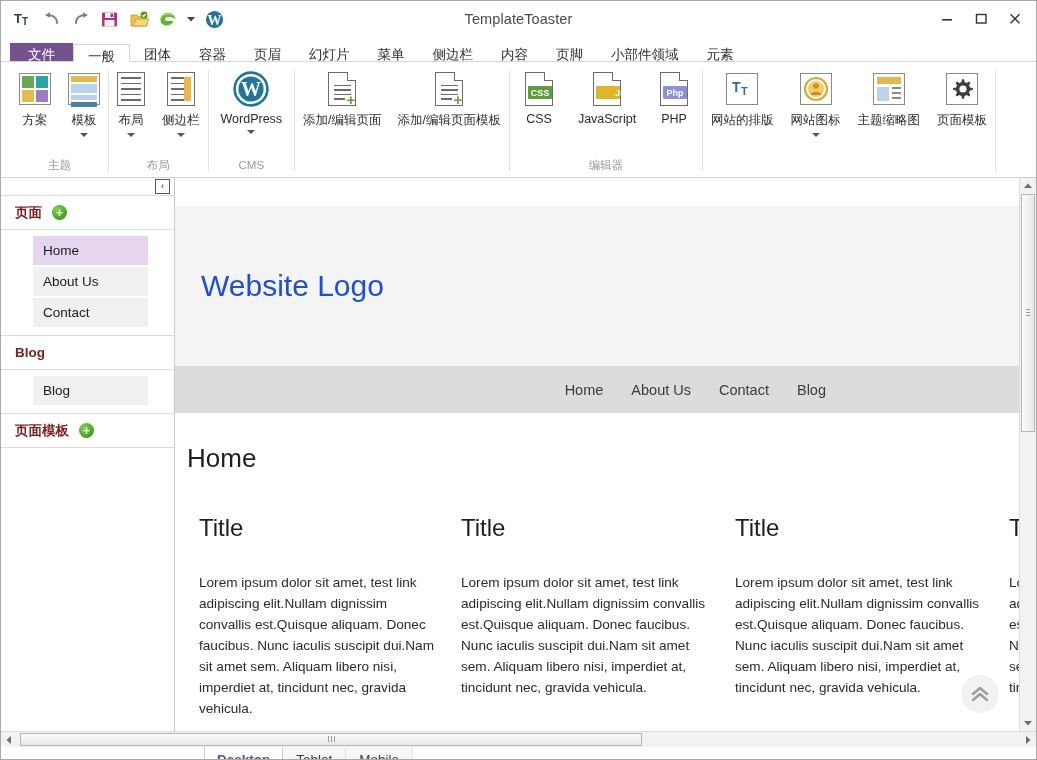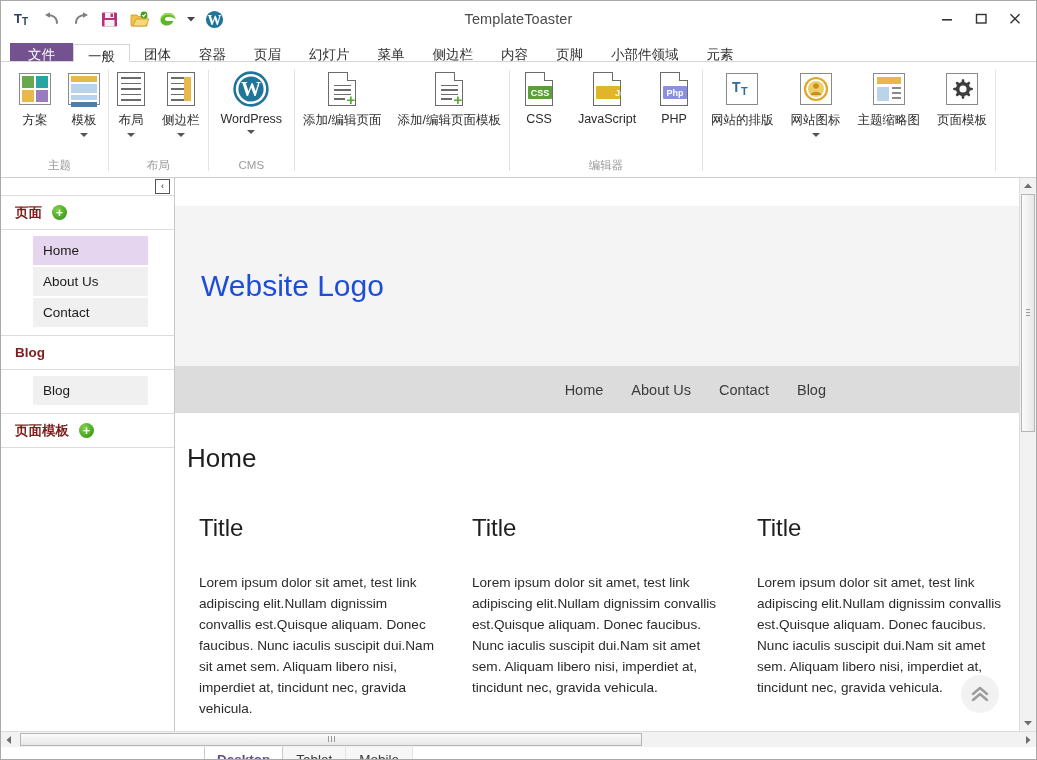--- a/index.html
+++ b/index.html
@@ -334,21 +334,21 @@
   }
   .site-body { background: #fff; padding: 30px 0 0 12px; }
   .page-h1 {
     font-size: 26px;
     color: #1e1e1e;
     font-weight: normal;
     margin: 0 0 40px 0;
   }
   .cols {
     display: flex;
-    gap: 15px;
+    gap: 4px;
   }
   .col { width: 270px; flex: none; padding-right: 22px; }
   .col h2 {
     font-size: 24px;
     font-weight: normal;
     color: #1e1e1e;
     margin: 0 0 30px 0;
   }
   .col p {
     font-size: 13.6px;

